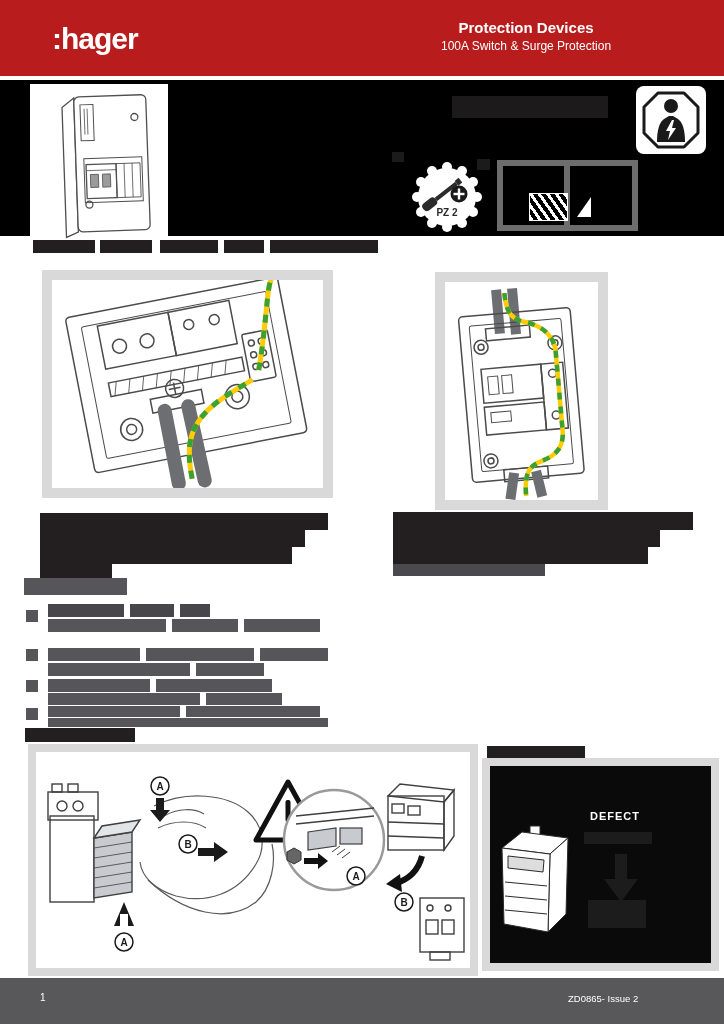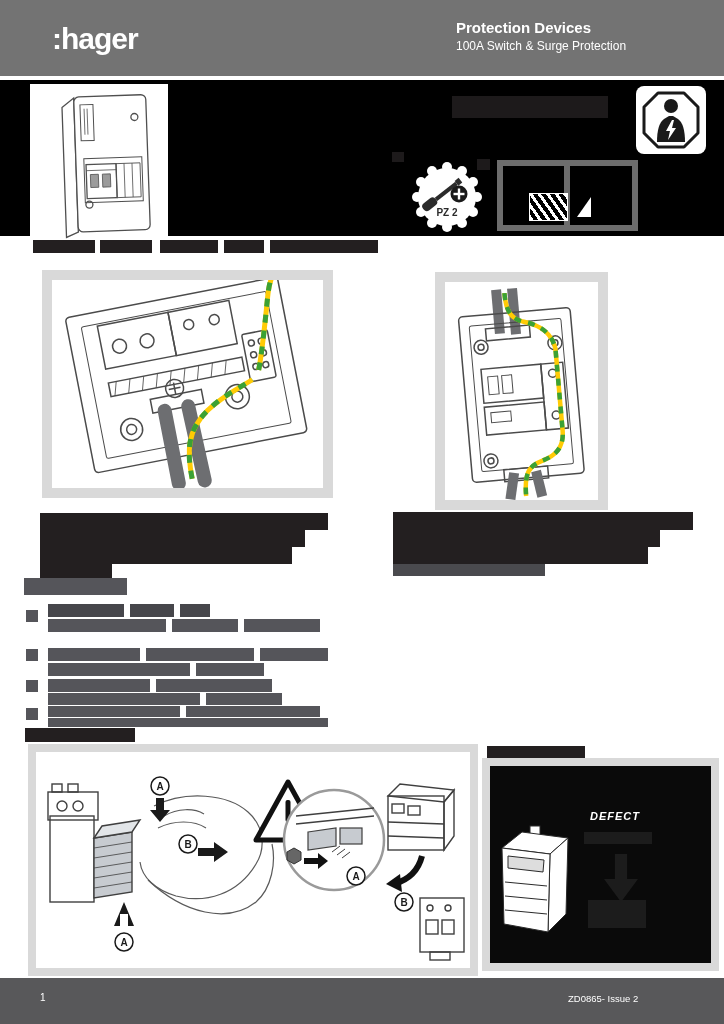--- a/index.html
+++ b/index.html
@@ -1,42 +1,42 @@
 <!DOCTYPE html>
 <html><head>
 <meta charset="utf-8">
 <style>
   html,body{margin:0;padding:0;}
   body{width:724px;height:1024px;position:relative;background:#ffffff;
        font-family:"Liberation Sans", sans-serif;overflow:hidden;}
   .abs{position:absolute;}
-  #header{left:0;top:0;width:724px;height:76px;background:#737373;}
+  #header{left:0;top:0;width:724px;height:76px;background:#b91c1c;}
   #logo{left:52px;top:22px;color:#fff;font-size:30px;font-weight:bold;letter-spacing:-1px;}
-  #head-titles{left:456px;top:19px;color:#fff;}
+  #head-titles{left:441px;top:19px;color:#fff;text-align:center;}
   #head-title{font-size:15px;font-weight:bold;line-height:18px;}
   #head-subtitle{font-size:12px;line-height:18px;}
   #band{left:0;top:80px;width:724px;height:156px;background:#000;}
   #product-box{left:30px;top:84px;width:138px;height:162px;background:#fff;}
   #octagon-box{left:636px;top:86px;width:70px;height:68px;background:#fff;border-radius:8px;}
   #pz2-badge{left:410px;top:160px;width:74px;height:74px;}
   #spec-box{left:497px;top:160px;width:141px;height:71px;background:#000;
             border:6px solid #6d6d6d;box-sizing:border-box;}
   #spec-divider{left:61px;top:0;width:6px;height:59px;background:#6d6d6d;}
   #cable-hatch{left:26px;top:27px;width:37px;height:26px;
      background:repeating-linear-gradient(55deg,#ffffff 0 3px,#000000 3px 7px);
      border:1px solid #fff;}
   #cable-wedge{left:74px;top:31px;width:14px;height:20px;background:#fff;
      clip-path:polygon(0 100%,100% 0,100% 100%);}
   .figbox{background:#fff;border:10px solid #d9d9d9;box-sizing:content-box;}
   #fig-left{left:42px;top:270px;width:271px;height:208px;}
   #fig-right{left:435px;top:272px;width:153px;height:218px;}
   #fig-steps{left:28px;top:744px;width:434px;height:216px;border-width:8px;}
   #status-box{left:482px;top:758px;width:221px;height:197px;background:#0a0a0a;
               border:8px solid #d9d9d9;box-sizing:content-box;}
-  #defect-label{left:100px;top:44px;color:#fff;font-size:11px;font-weight:bold;letter-spacing:1px;font-style:italic;}
+  #defect-label{left:100px;top:44px;color:#fff;font-size:11px;font-weight:bold;letter-spacing:1px;}
   #status-arrow{left:114px;top:88px;width:34px;height:48px;background:#1c1c1c;
      clip-path:polygon(32% 0,68% 0,68% 52%,100% 52%,50% 100%,0 52%,32% 52%);}
   #footer{left:0;top:978px;width:724px;height:46px;background:#58585a;color:#fff;}
   #page-number{left:40px;top:14px;font-size:10px;}
   #doc-ref{left:568px;top:15px;font-size:9.5px;}
   .redaction{position:absolute;}
   svg{display:block;}
   text{font-family:"Liberation Sans",sans-serif;}
 </style>
 </head>

